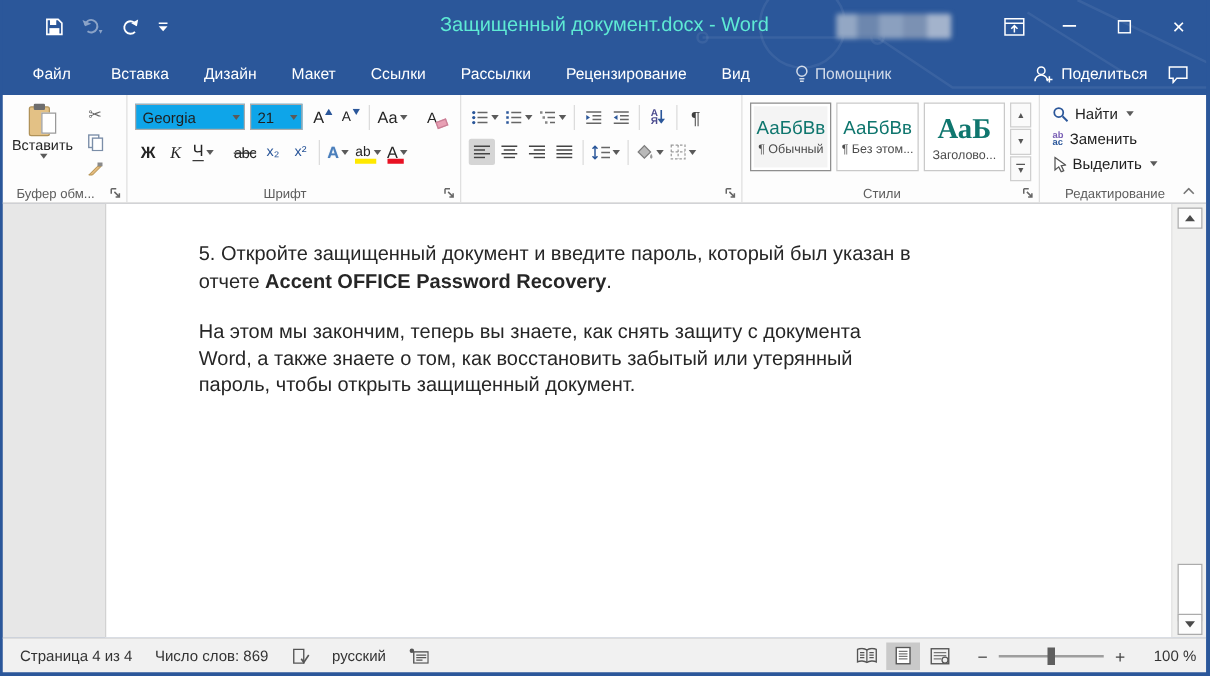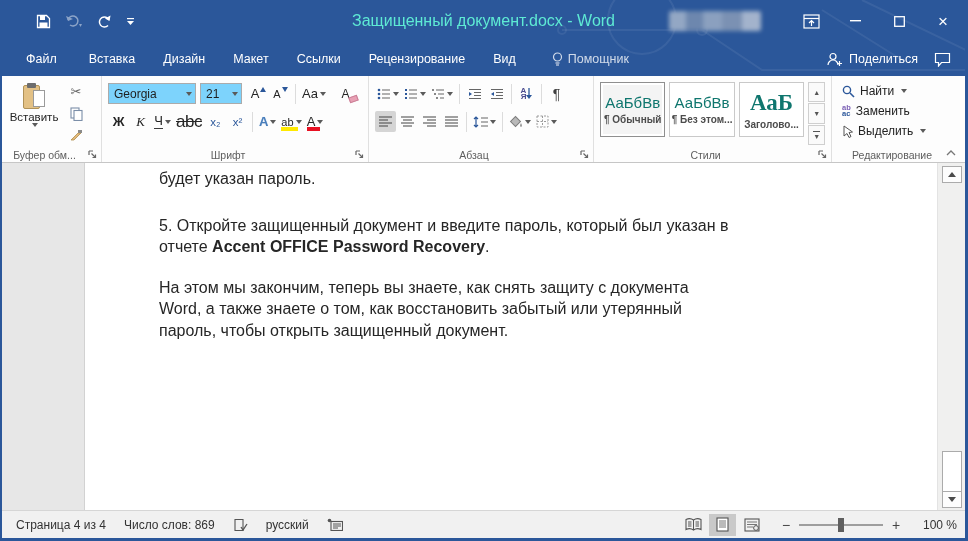--- a/index.html
+++ b/index.html
@@ -50,45 +50,45 @@
   .clipboard-ico { position:relative; width:22px; height:28px; }
   .clip-body { position:absolute; left:0; top:2px; width:17px; height:24px; background:#e3c185; border:1px solid #b09258; border-radius:2px; }
   .clip-top { position:absolute; left:4px; top:0; width:9px; height:5px; background:#6d6d6d; border-radius:1px; }
   .clip-page { position:absolute; right:0; top:7px; width:12px; height:17px; background:#fff; border:1px solid #9a9a9a; }
   .paste-label { font-size:11.5px; color:#252525; }
   .clip-col { display:flex; flex-direction:column; justify-content:flex-start; gap:3px; padding-top:1px; }
   .mini-btn { width:24px; height:19px; display:flex; align-items:center; justify-content:center; }
 
   
   .grp-font { width:267px; }
-  .combo { height:21px; border:1px solid #ababab; background:#7dd3fc; display:inline-flex; align-items:center;
+  .combo { height:21px; border:1px solid #ababab; background:#0ea5e9; display:inline-flex; align-items:center;
            justify-content:space-between; font-size:12px; color:#1f1f1f; padding:0 3px 0 5px; }
   .combo-family { width:88px; }
   .combo-size { width:42px; margin-left:3px; }
   .u-line { border-bottom:1.5px solid #3a3a3a; line-height:1; padding-bottom:1px;}
-  .strike { text-decoration:line-through; font-size:17px; letter-spacing:-.5px;}
+  .strike { text-decoration:line-through; font-size:12px; letter-spacing:-.5px;margin-left:11px;}
   .fx-a { color:#4a7ebb; font-weight:bold; text-shadow:0 0 1px #bcd2ea; }
   .bar-under { position:relative; }
   .bar-under .bar { position:absolute; left:2px; right:6px; bottom:1px; height:4px; }
   .eraser { position:relative; font-size:12px; }
   .eraser .er { position:absolute; right:-2px; bottom:2px; width:9px; height:6px; background:#e8a0b4; border:1px solid #c97f96; transform:rotate(-20deg); }
 
   
   .grp-par { width:225px; }
   .sort-ico { display:flex; flex-direction:column; align-items:center; line-height:6px; font-size:8px; font-weight:bold; color:#4c4c8f; }
   .pilcrow { font-size:14px; color:#3f3f3f; }
 
   
   .grp-styles { width:238px; display:flex; gap:4px; padding-top:6px; }
   .style-card { width:66px; height:55px; background:#fff; border:1px solid #c9c9c9; display:flex; flex-direction:column;
                 align-items:center; justify-content:center; gap:3px; }
   .style-sel { border:1px solid #8f8f8f; box-shadow:inset 0 0 0 2px #fff; background:#f4f4f4; }
   .style-preview { font-size:15px; color:#0f766e; }
   .style-preview-h { font-family:"Liberation Serif", serif; font-size:23px; font-weight:600; }
-  .style-name { font-size:10px; color:#4c4c4c; white-space:nowrap;font-weight:bold; }
+  .style-name { font-size:10px; color:#4c4c4c; white-space:nowrap; }
   .style-scroll { width:17px; display:flex; flex-direction:column; gap:1px; }
   .sbtn { flex:1; border:1px solid #cfcfcf; background:#fafafa; display:flex; align-items:center; justify-content:center; font-size:7px; color:#555; flex-direction:column; line-height:5px;}
   .more-bar { width:7px; height:1.5px; background:#555; margin-bottom:1.5px; }
 
   
   .grp-edit { width:120px; padding-left:10px; }
   .edit-row { display:flex; align-items:center; gap:5px; height:20px; font-size:12px; color:#222; }
   .ab-ac { display:flex; flex-direction:column; line-height:6px; font-size:7.5px; font-weight:bold; }
   .ab-ac .t1 { color:#7a5fb5; } .ab-ac .t2 { color:#2b579a; }
   .collapse-btn { position:absolute; right:6px; bottom:3px; width:16px; height:12px; display:flex; align-items:center; justify-content:center; }
@@ -187,20 +187,21 @@
         </div>
     </div>
   </div>
 
   <div class="tabrow">
     <span class="tab tab-file">Файл</span>
     <span class="tab">Вставка</span>
     <span class="tab">Дизайн</span>
     <span class="tab">Макет</span>
     <span class="tab">Ссылки</span>
+    <span class="tab">Рассылки</span>
     <span class="tab">Рецензирование</span>
     <span class="tab">Вид</span>
     <span class="tab tab-helper">
       <svg width="11" height="15" viewBox="0 0 11 15">
         <circle cx="5.5" cy="5" r="4" fill="none" stroke="rgba(255,255,255,.78)" stroke-width="1.2"></circle>
         <line x1="3.5" y1="11" x2="7.5" y2="11" stroke="rgba(255,255,255,.78)" stroke-width="1.2"></line>
         <line x1="4" y1="13" x2="7" y2="13" stroke="rgba(255,255,255,.78)" stroke-width="1.2"></line>
       </svg>
       <span>Помощник</span>
     </span>
@@ -430,21 +431,20 @@
           <span class="car"></span>
         </span>
         <span class="rbtn">
           <svg width="13" height="13" viewBox="0 0 13 13">
             <rect x="1" y="1" width="11" height="11" fill="none" stroke="#9a9a9a" stroke-width="1" stroke-dasharray="2 1.5"></rect>
             <path d="M6.5 1 v11 M1 6.5 h11" stroke="#9a9a9a" stroke-width="1" stroke-dasharray="2 1.5"></path>
           </svg>
           <span class="car"></span>
         </span>
       </div>
-      <div class="grp-label">Абзац</div>
       <div class="launcher">
         <svg width="9" height="9" viewBox="0 0 9 9">
           <path d="M1 1 h4 M1 1 v4" stroke="#666" stroke-width="1.2" fill="none"></path>
           <path d="M3.5 3.5 L7.5 7.5 M7.5 4.5 v3 h-3" stroke="#666" stroke-width="1.2" fill="none"></path>
         </svg>
       </div>
     </div>
 
     <div class="grp grp-styles">
       <div class="style-card style-sel">
@@ -502,21 +502,20 @@
     <div class="collapse-btn">
       <svg width="10" height="6" viewBox="0 0 10 6">
         <path d="M1 5 L5 1 L9 5" fill="none" stroke="#777" stroke-width="1.3"></path>
       </svg>
     </div>
   </div>
 
   <div class="main">
     <div class="page">
       <div class="doc-text">
-        <span class="doc-line">будет указан пароль.</span>
         <span class="doc-line p-gap1">5. Откройте защищенный документ и введите пароль, который был указан в</span>
         <span class="doc-line"><span>отчете </span><b>Accent OFFICE Password Recovery</b><span>.</span></span>
         <span class="doc-line p-gap2">На этом мы закончим, теперь вы знаете, как снять защиту с документа</span>
         <span class="doc-line">Word, а также знаете о том, как восстановить забытый или утерянный</span>
         <span class="doc-line">пароль, чтобы открыть защищенный документ.</span>
       </div>
     </div>
     <div class="vscroll">
       <span class="scr-btn scr-up">
           <span class="tri-up"></span>

